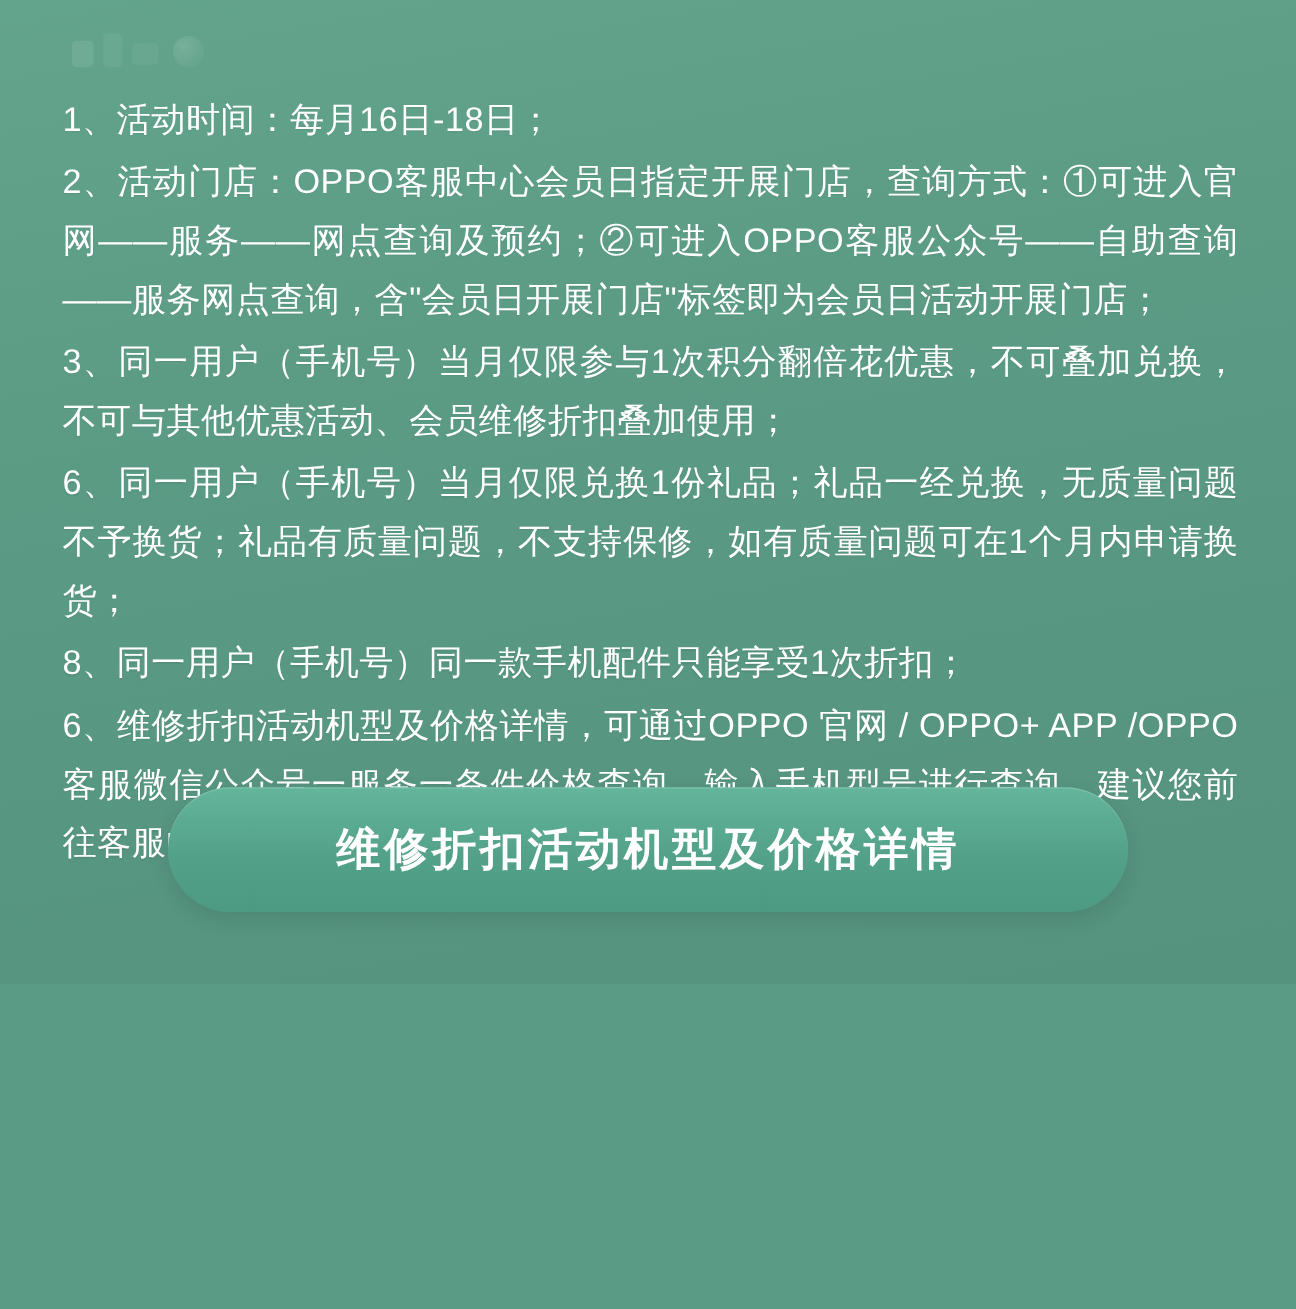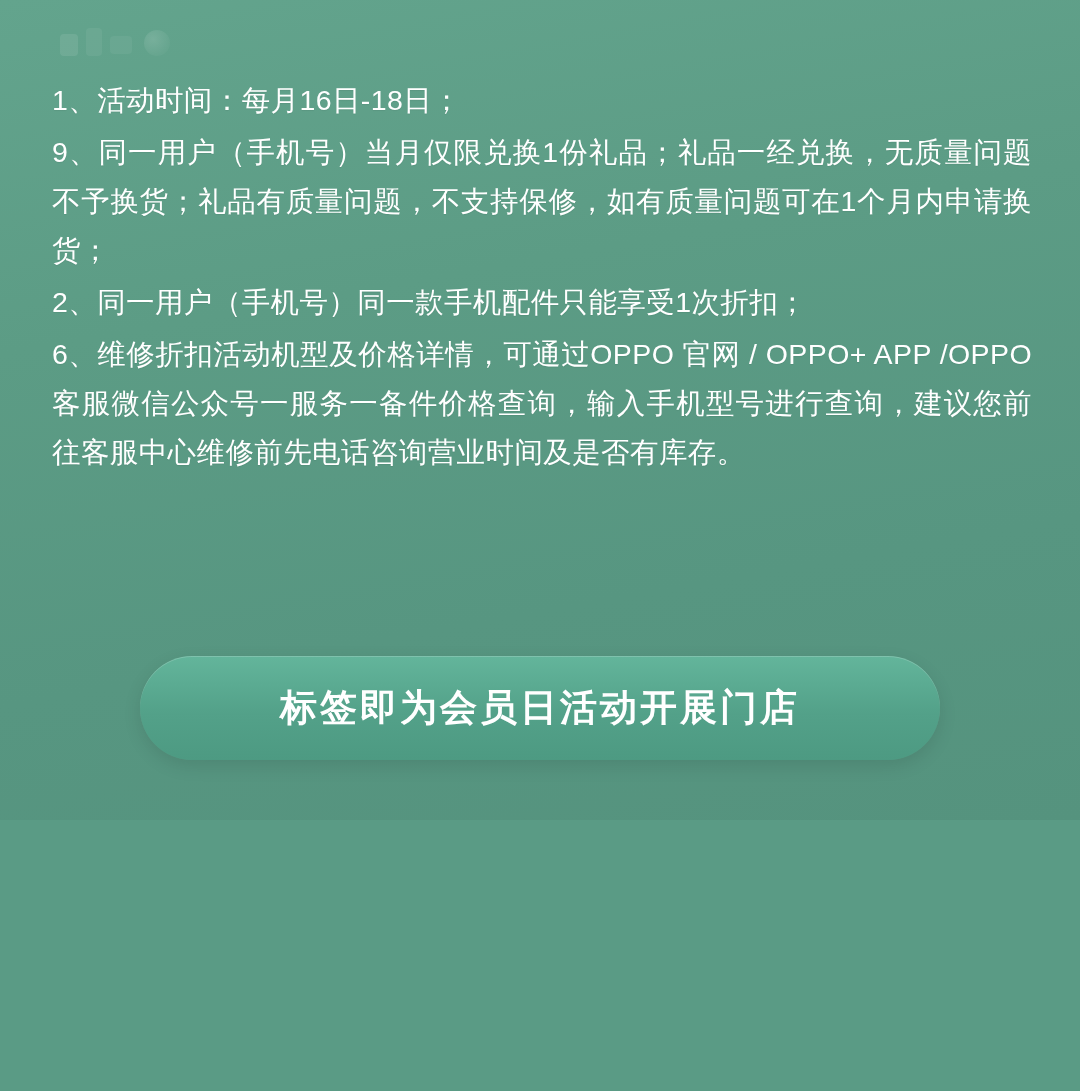--- a/index.html
+++ b/index.html
@@ -102,24 +102,26 @@
 
   <div class="watermark">
     <div class="wm-bar b1"></div>
     <div class="wm-bar b2"></div>
     <div class="wm-bar b3"></div>
     <div class="dot"></div>
   </div>
 
   <div class="terms">
     <p class="term-line">1、活动时间：每月16日-18日；</p>
-    <p class="term-line">9、同一用户（手机号）当月仅限兑换1份礼品；礼品一经兑换，无质量问题不予换货；礼品有质量问题，不支持保修，如有质量问题可在1个月内申请换货；</p>
-    <p class="term-line">2、同一用户（手机号）同一款手机配件只能享受1次折扣；</p>
+    <p class="term-line">2、活动门店：OPPO客服中心会员日指定开展门店，查询方式：①可进入官网——服务——网点查询及预约；②可进入OPPO客服公众号——自助查询——服务网点查询，含"会员日开展门店"标签即为会员日活动开展门店；</p>
+    <p class="term-line">3、同一用户（手机号）当月仅限参与1次积分翻倍花优惠，不可叠加兑换，不可与其他优惠活动、会员维修折扣叠加使用；</p>
+    <p class="term-line">6、同一用户（手机号）当月仅限兑换1份礼品；礼品一经兑换，无质量问题不予换货；礼品有质量问题，不支持保修，如有质量问题可在1个月内申请换货；</p>
+    <p class="term-line">8、同一用户（手机号）同一款手机配件只能享受1次折扣；</p>
     <p class="term-line">6、维修折扣活动机型及价格详情，可通过OPPO 官网 / OPPO+ APP /OPPO 客服微信公众号一服务一备件价格查询，输入手机型号进行查询，建议您前往客服中心维修前先电话咨询营业时间及是否有库存。</p>
   </div>
 
   <div class="cta-wrap">
     <button class="cta-button">
-      <span class="cta-label">标签即为会员日活动开展门店</span>
+      <span class="cta-label">维修折扣活动机型及价格详情</span>
     </button>
   </div>
 
 </div>
 
 </body></html>

